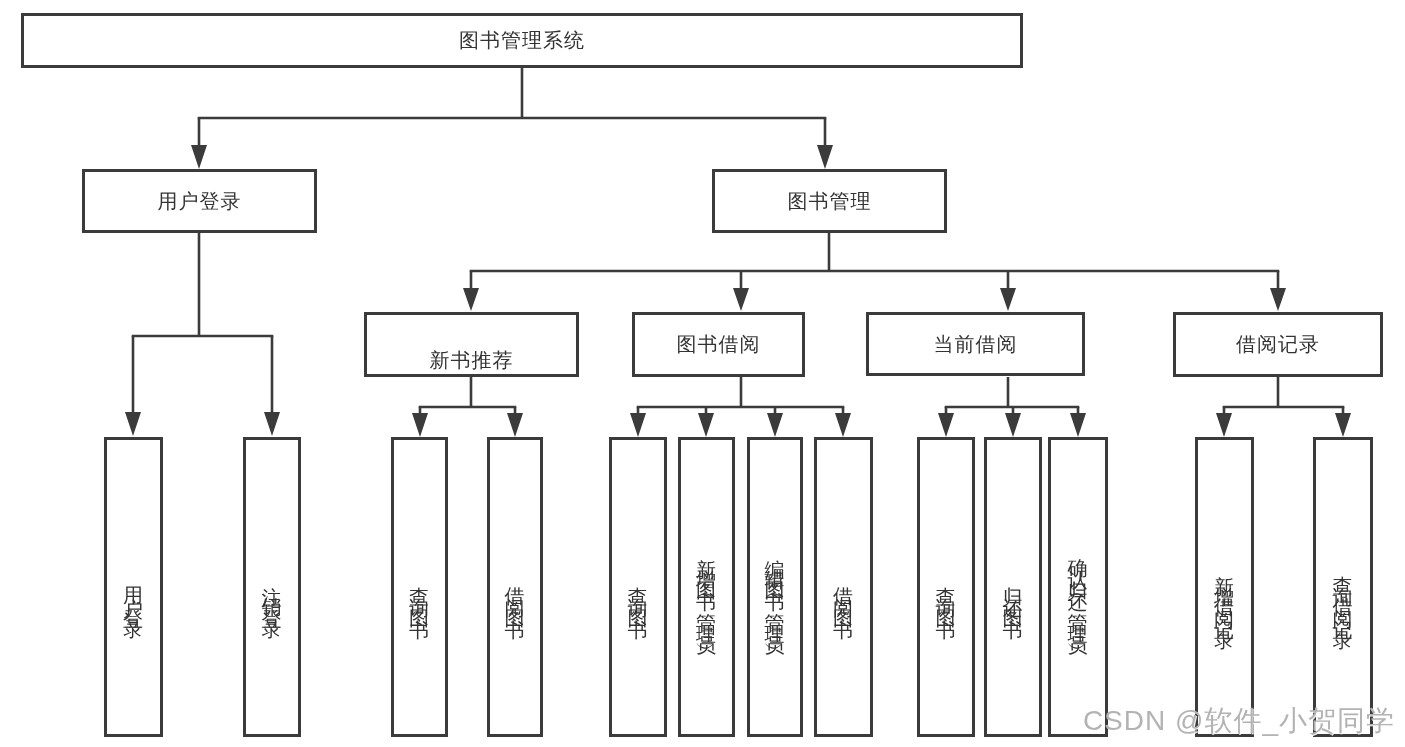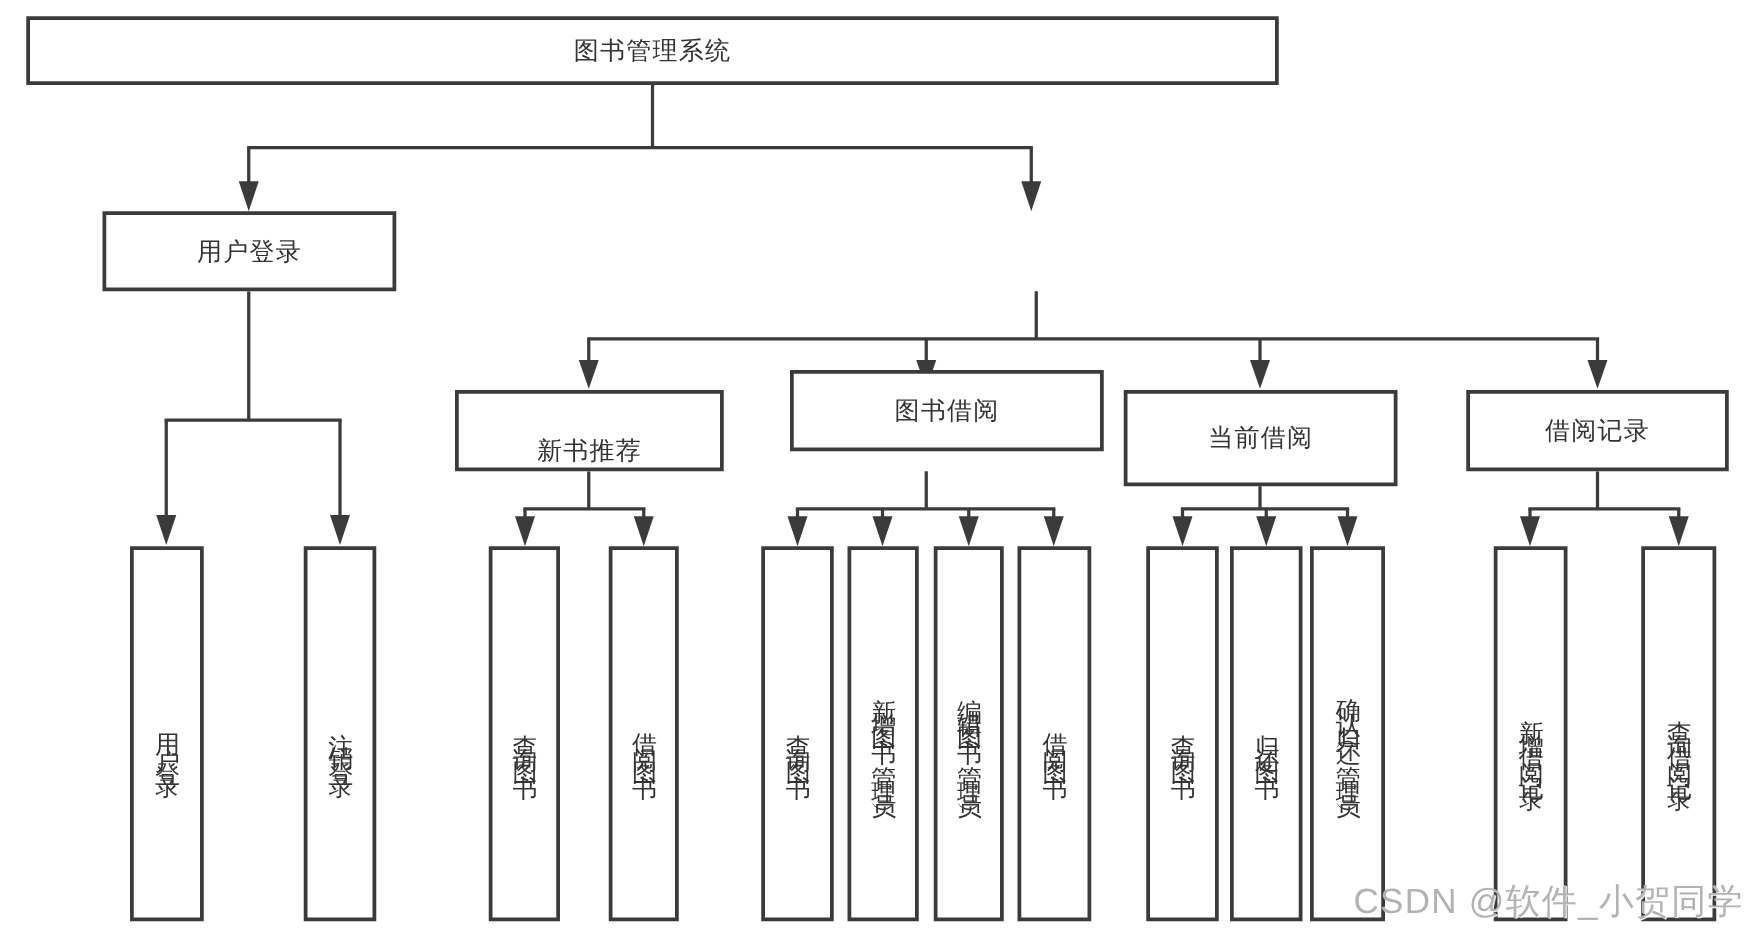--- a/index.html
+++ b/index.html
@@ -45,22 +45,22 @@
     line-height:1;
     margin-bottom:-11px;
     color:var(--ink);
     white-space:nowrap;
   }
   
   #root-box{left:21px;top:13px;width:1002px;height:55px;}
   #user-login-box{left:82px;top:169px;width:235px;height:64px;}
   #book-mgmt-box{left:712px;top:169px;width:235px;height:64px;}
   #new-book-box{left:364px;top:312px;width:215px;height:65px;align-items:flex-end;}
-  #book-borrow-box{left:632px;top:296px;width:251px;height:65px;text-align:center;}
-  #current-borrow-box{left:899px;top:312px;width:219px;height:77px;}
+  #book-borrow-box{left:632px;top:312px;width:173px;height:65px;text-align:center;}
+  #current-borrow-box{left:866px;top:312px;width:219px;height:64px;}
   #borrow-record-box{left:1173px;top:312px;width:210px;height:65px;}
   #leaf-a1{left:104px;width:59px;}
   #leaf-a2{left:243px;width:58px;}
   #leaf-b1{left:391px;width:57px;}
   #leaf-b2{left:487px;width:56px;}
   #leaf-c1{left:609px;width:58px;}
   #leaf-c2{left:678px;width:57px;}
   #leaf-c3{left:747px;width:56px;}
   #leaf-c4{left:814px;width:59px;}
   #leaf-d1{left:917px;width:58px;}
@@ -159,20 +159,23 @@
     </g>
   </svg>
 
   <div class="node" id="root-box">
     <span class="hlabel">图书管理系统</span>
   </div>
 
   <div class="node" id="user-login-box">
     <span class="hlabel">用户登录</span>
   </div>
+  <div class="node" id="book-mgmt-box">
+    <span class="hlabel">图书管理</span>
+  </div>
 
   <div class="node" id="new-book-box">
     <span class="hlabel">新书推荐</span>
   </div>
   <div class="node" id="book-borrow-box">
     <span class="hlabel">图书借阅</span>
   </div>
   <div class="node" id="current-borrow-box">
     <span class="hlabel">当前借阅</span>
   </div>

